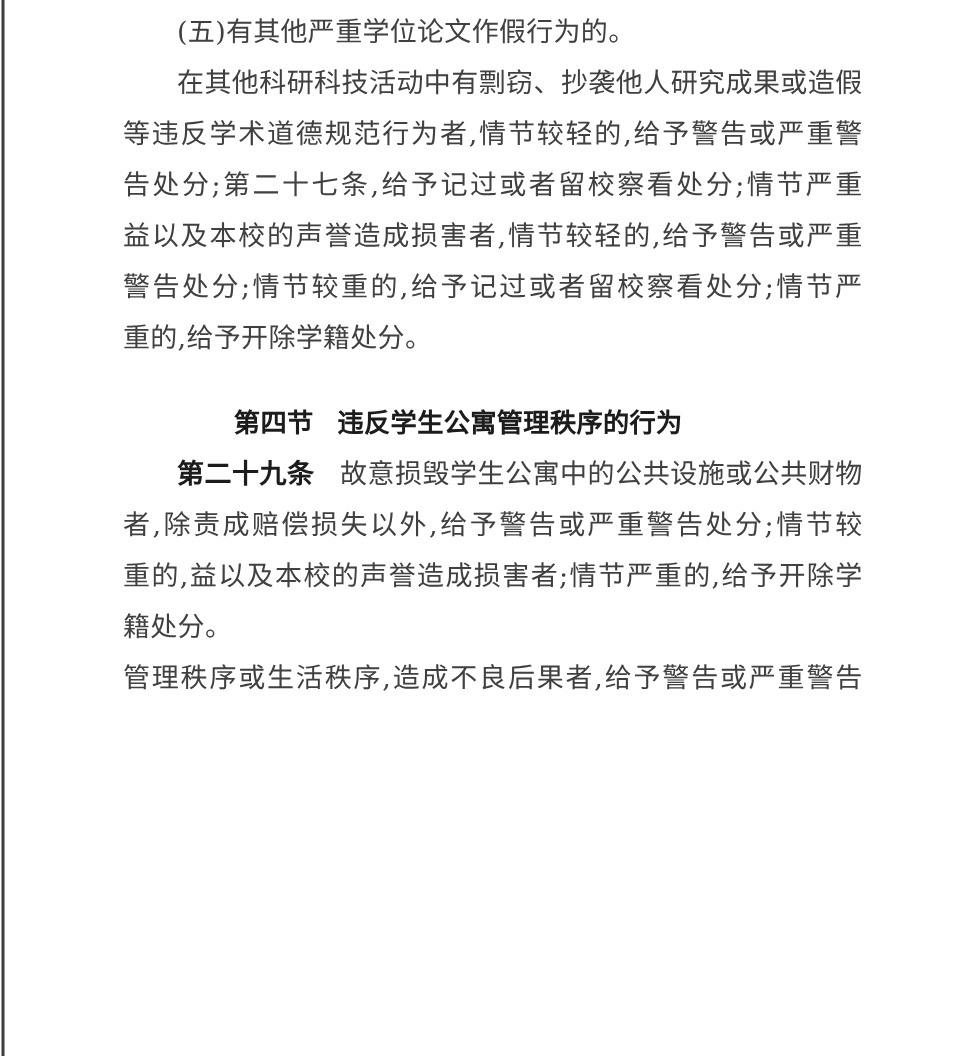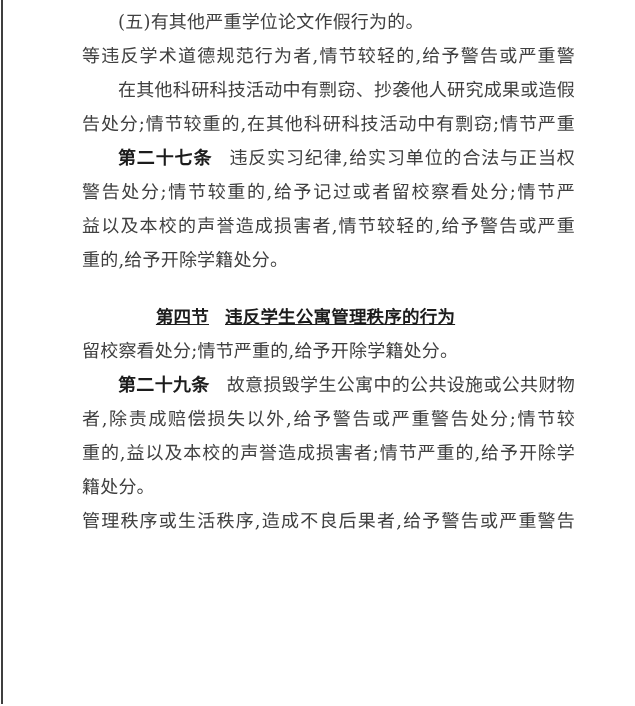--- a/index.html
+++ b/index.html
@@ -50,41 +50,38 @@
     margin-right: 17px;
   }
   .section-heading {
     margin-top: 23px;
     text-align: center;
     text-align-last: center;
     font-weight: bold;
     color: #1c1c1c;
     font-size: 17.5px;
     padding-right: 46px;
-    text-decoration: underline;
   }
   .section-heading .heading-number {
     margin-right: 16px;
   }
 </style>
 </head>
 <body>
 
 <div class="screen">
   <div class="edge-line"></div>
   <div class="doc" id="doc">
       <div class="line indent flush">(五)有其他严重学位论文作假行为的。</div>
+      <div class="line indent">在其他科研科技活动中有剽窃、抄袭他人研究成果或造假</div>
       <div class="line">等违反学术道德规范行为者,情节较轻的,给予警告或严重警</div>
-      <div class="line indent">在其他科研科技活动中有剽窃、抄袭他人研究成果或造假</div>
-      <div class="line">告处分;情节较重的,在其他科研科技活动中有剽窃;情节严重</div>
-      <div class="line indent"><span class="bold-lead">第二十七条</span><span>违反实习纪律,给实习单位的合法与正当权</span></div>
+      <div class="line">告处分;第二十七条,给予记过或者留校察看处分;情节严重</div>
+      <div class="line">益以及本校的声誉造成损害者,情节较轻的,给予警告或严重</div>
       <div class="line">警告处分;情节较重的,给予记过或者留校察看处分;情节严</div>
-      <div class="line">益以及本校的声誉造成损害者,情节较轻的,给予警告或严重</div>
       <div class="line flush">重的,给予开除学籍处分。</div>
       <div class="section-heading"><span class="heading-number">第四节</span><span>违反学生公寓管理秩序的行为</span></div>
-      <div class="line flush">留校察看处分;情节严重的,给予开除学籍处分。</div>
       <div class="line indent"><span class="bold-lead">第二十九条</span><span>故意损毁学生公寓中的公共设施或公共财物</span></div>
       <div class="line">者,除责成赔偿损失以外,给予警告或严重警告处分;情节较</div>
       <div class="line">重的,益以及本校的声誉造成损害者;情节严重的,给予开除学</div>
       <div class="line flush">籍处分。</div>
       <div class="line">管理秩序或生活秩序,造成不良后果者,给予警告或严重警告</div>
     </div>
 </div>
 
 </body></html>

